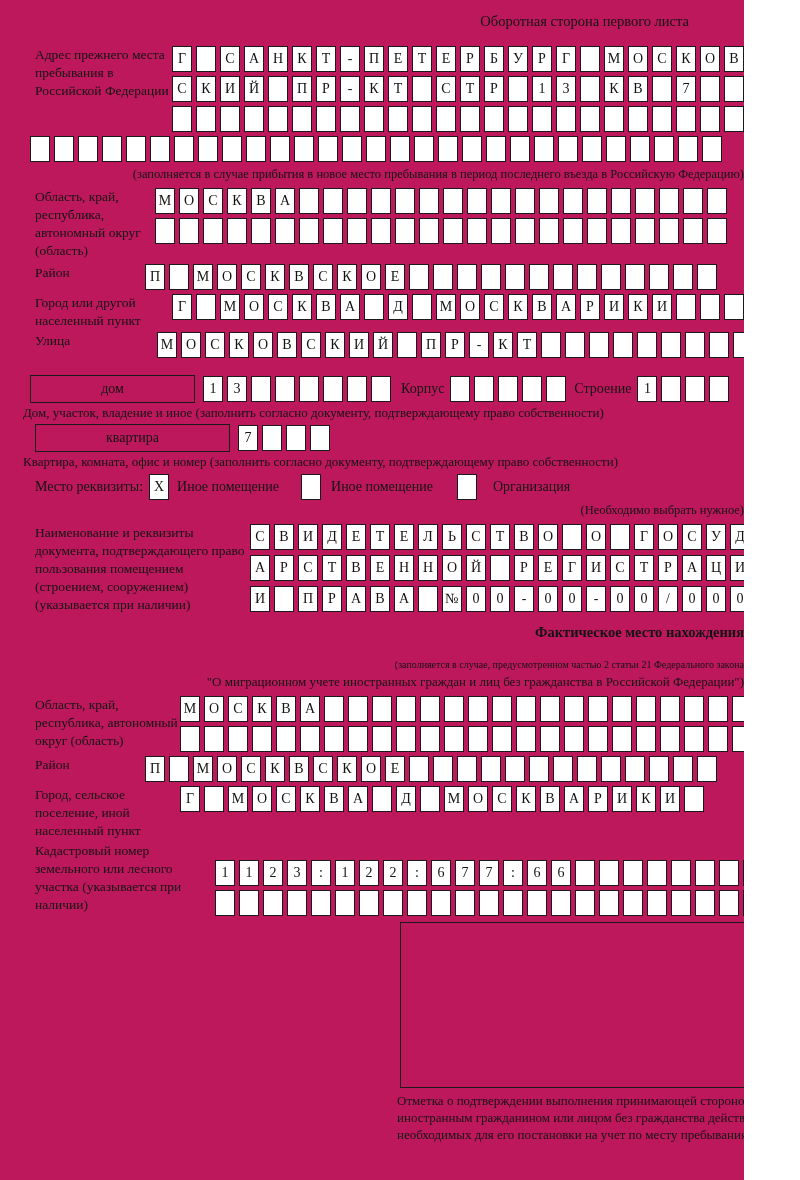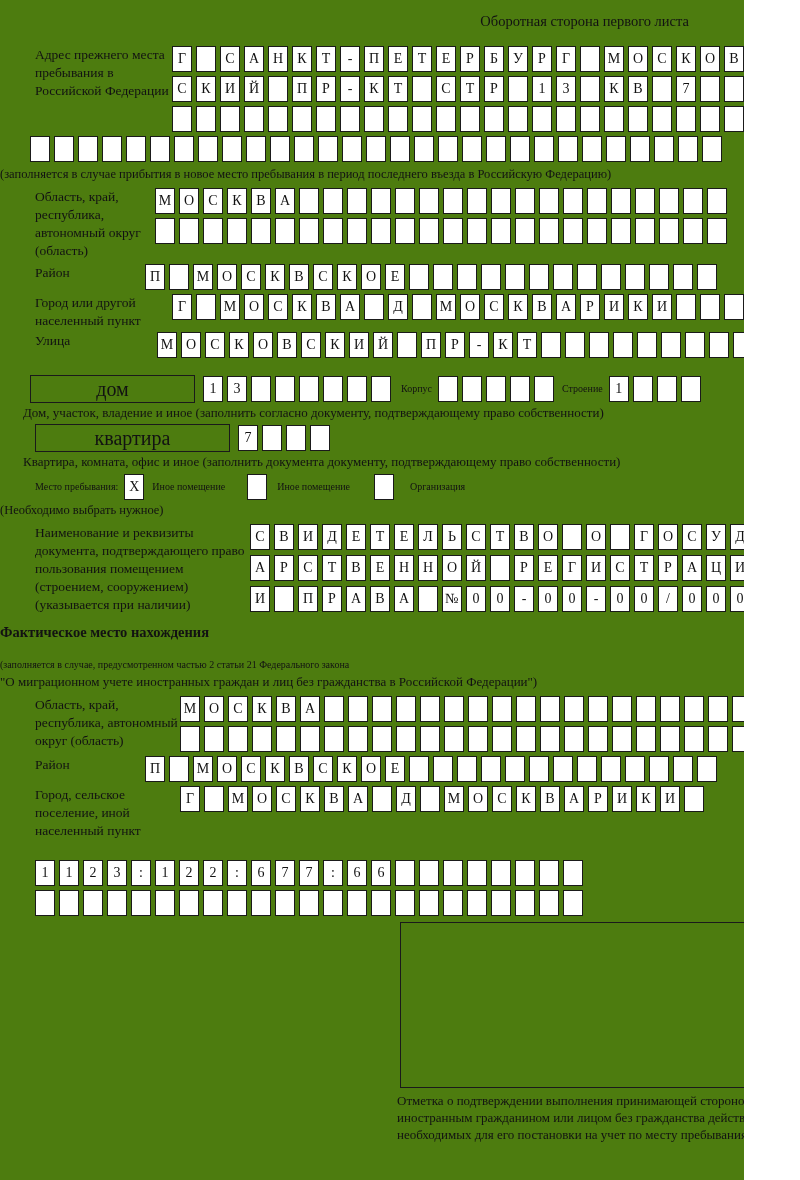--- a/index.html
+++ b/index.html
@@ -4,42 +4,42 @@
 <style>
   * { box-sizing: border-box; }
   html, body { margin: 0; padding: 0; background: #ffffff; }
   .page {
     position: relative;
     width: 744px; height: 1180px;
     padding-top: 12px;
     overflow: hidden;
     font-family: "Liberation Serif", "DejaVu Serif", serif;
     color: #121212;
-    background: #4d7c0f;
+    background: #be185d;
   }
   .right-note { text-align: right; padding-right: 55px; font-size: 14.5px; line-height: 18px; margin-bottom: 16px; }
   .frow { display: flex; align-items: flex-start; }
   .flabel { flex: none; font-size: 13.5px; line-height: 18px; }
   .grid { display: flex; flex-direction: column; gap: 4px; }
   .cellrow { display: flex; gap: 4px; flex: none; }
   .cell {
     width: 20px; height: 26px; flex: none;
     border: 1.6px solid #1a1a1a; background: #fff;
     display: flex; align-items: center; justify-content: center;
     font-size: 14px; line-height: 1;
   }
   .bigbox {
     border: 1.6px solid #1a1a1a; height: 28px; flex: none;
     display: flex; align-items: center; justify-content: center;
-    font-size: 20px;
+    font-size: 14px;
   }
-  .inline-lbl { font-size: 10px; line-height: 28px; flex: none; }
+  .inline-lbl { font-size: 14px; line-height: 28px; flex: none; }
   .note { font-size: 12.5px; line-height: 16px; }
   .small-note { font-size: 13px; line-height: 16px; margin-left: 23px; }
-  .center { text-align: left; }
+  .center { text-align: right; }
   .sec-title { font-weight: bold; font-size: 15px; line-height: 20px; }
   .stamp-box { width: 360px; height: 166px; border: 1.6px solid #1a1a1a; margin-left: 400px; }
   .stamp-caption { width: 385px; margin-left: 397px; font-size: 13px; line-height: 17px; margin-top: 4px; }
   .mid { align-items: center; }
 </style>
 </head>
 <body>
 
 <div class="page">
 
@@ -343,24 +343,24 @@
 
   <div class="frow mid" style="margin:3px 0 0 35px">
     <div class="bigbox" style="width:195px">квартира</div>
     <div class="cellrow" style="margin-left:8px">
         <span class="cell">7</span>
         <span class="cell"></span>
         <span class="cell"></span>
         <span class="cell"></span>
       </div>
   </div>
-  <div class="small-note" style="margin-top:2px">Квартира, комната, офис и иное (заполнить документа документу, подтверждающему право собственности)</div>
+  <div class="small-note" style="margin-top:2px">Квартира, комната, офис и номер (заполнить согласно документу, подтверждающему право собственности)</div>
 
   <div class="frow mid" style="margin:4px 0 0 35px">
-    <span class="inline-lbl" style="line-height:26px">Место пребывания:</span>
+    <span class="inline-lbl" style="line-height:26px">Место реквизиты:</span>
     <span class="cell" style="margin-left:6px">X</span>
     <span class="inline-lbl" style="margin-left:8px;line-height:26px">Иное помещение</span>
     <span class="cell" style="margin-left:22px"></span>
     <span class="inline-lbl" style="margin-left:10px;line-height:26px">Иное помещение</span>
     <span class="cell" style="margin-left:24px"></span>
     <span class="inline-lbl" style="margin-left:16px;line-height:26px">Организация</span>
   </div>
   <div class="note center" style="margin-top:2px">(Необходимо выбрать нужное)</div>
 
   <div class="frow" style="margin:6px 0 0 35px">
@@ -552,20 +552,21 @@
         <span class="cell">А</span>
         <span class="cell">Р</span>
         <span class="cell">И</span>
         <span class="cell">К</span>
         <span class="cell">И</span>
         <span class="cell"></span>
       </div>
   </div>
 
   <div class="frow" style="margin:2px 0 0 35px">
+    <div class="flabel" style="width:180px">Кадастровый номер земельного или лесного участка (указывается при наличии)</div>
     <div class="grid" style="padding-top:18px">
       <div class="cellrow">
           <span class="cell">1</span>
           <span class="cell">1</span>
           <span class="cell">2</span>
           <span class="cell">3</span>
           <span class="cell">:</span>
           <span class="cell">1</span>
           <span class="cell">2</span>
           <span class="cell">2</span>

